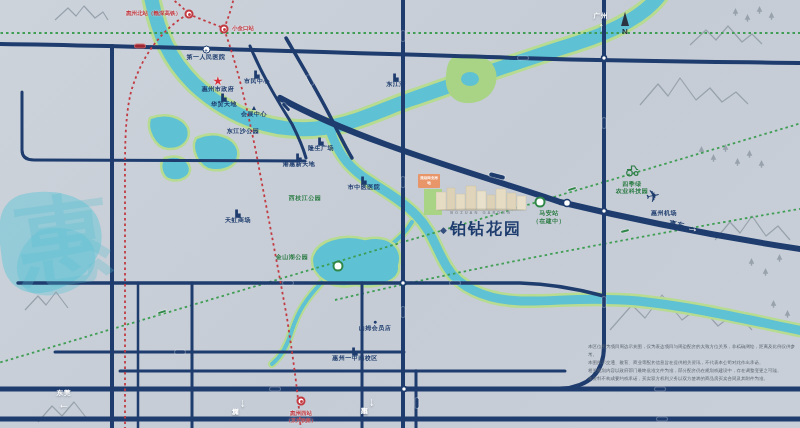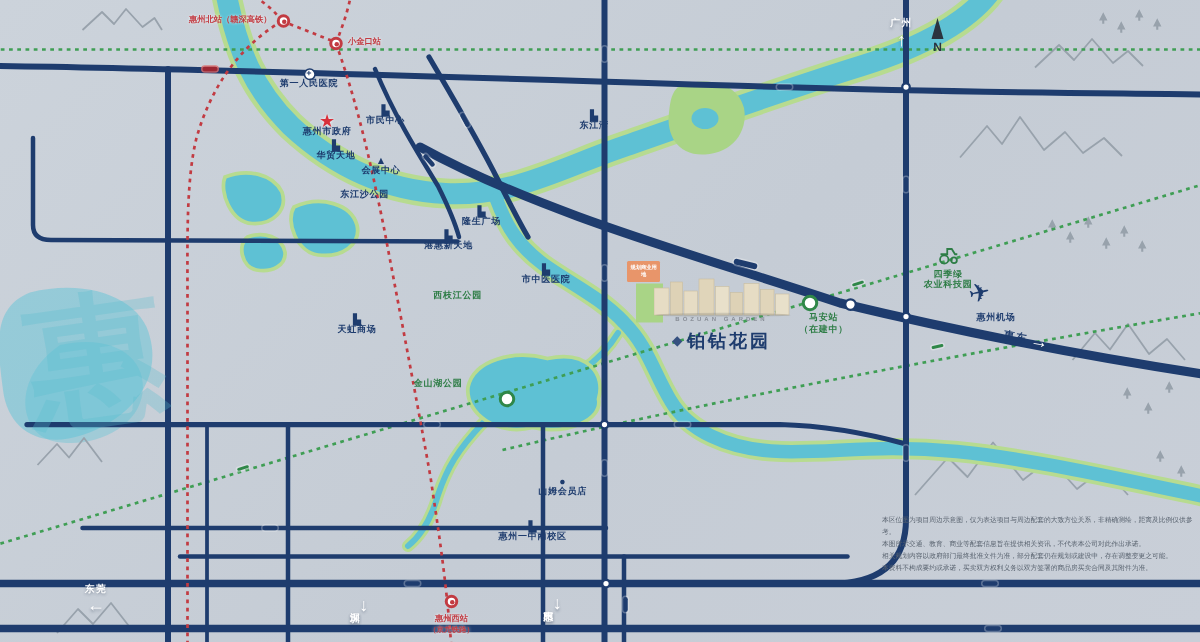--- a/index.html
+++ b/index.html
@@ -61,21 +61,21 @@
   .compass .needle{width:0;height:0;border-left:4px solid transparent;
     border-right:4px solid transparent;border-bottom:14px solid #2b3440;}
   .compass .n{font-size:8px;font-weight:bold;margin-top:1px;}
   
   .proj-render{position:absolute;left:436px;top:183px;}
   .proj-latin{position:absolute;left:481px;top:210px;transform:translateX(-50%);
     font-size:4px;letter-spacing:2px;color:#8a8f98;font-weight:bold;}
   .proj-logo{position:absolute;left:481px;top:219px;transform:translateX(-50%);
     display:flex;align-items:center;color:#1e3c6e;font-weight:bold;}
   .proj-logo .diamond{font-size:9px;margin-right:3px;color:#35507f;}
-  .proj-logo .pname{font-size:12px;letter-spacing:2px;font-family:Liberation Sans, sans-serif;}
+  .proj-logo .pname{font-size:16px;letter-spacing:2px;font-family:Liberation Sans, sans-serif;}
   .plan-block{position:absolute;left:418px;top:174px;width:22px;height:14px;
     background:#e8956a;color:#fff;font-size:3.5px;line-height:1.3;font-weight:bold;
     display:flex;align-items:center;justify-content:center;text-align:center;
     border-radius:1px;padding:1px;}
   
   .watermark{position:absolute;left:18px;top:178px;font-size:92px;font-weight:bold;
     color:rgba(88,188,204,.30);transform:rotate(-8deg);
     font-family:"Liberation Serif","DejaVu Serif",serif;}
   .plane{position:absolute;left:646px;top:186px;font-size:17px;color:#1e3c6e;
     transform:rotate(-12deg);}

